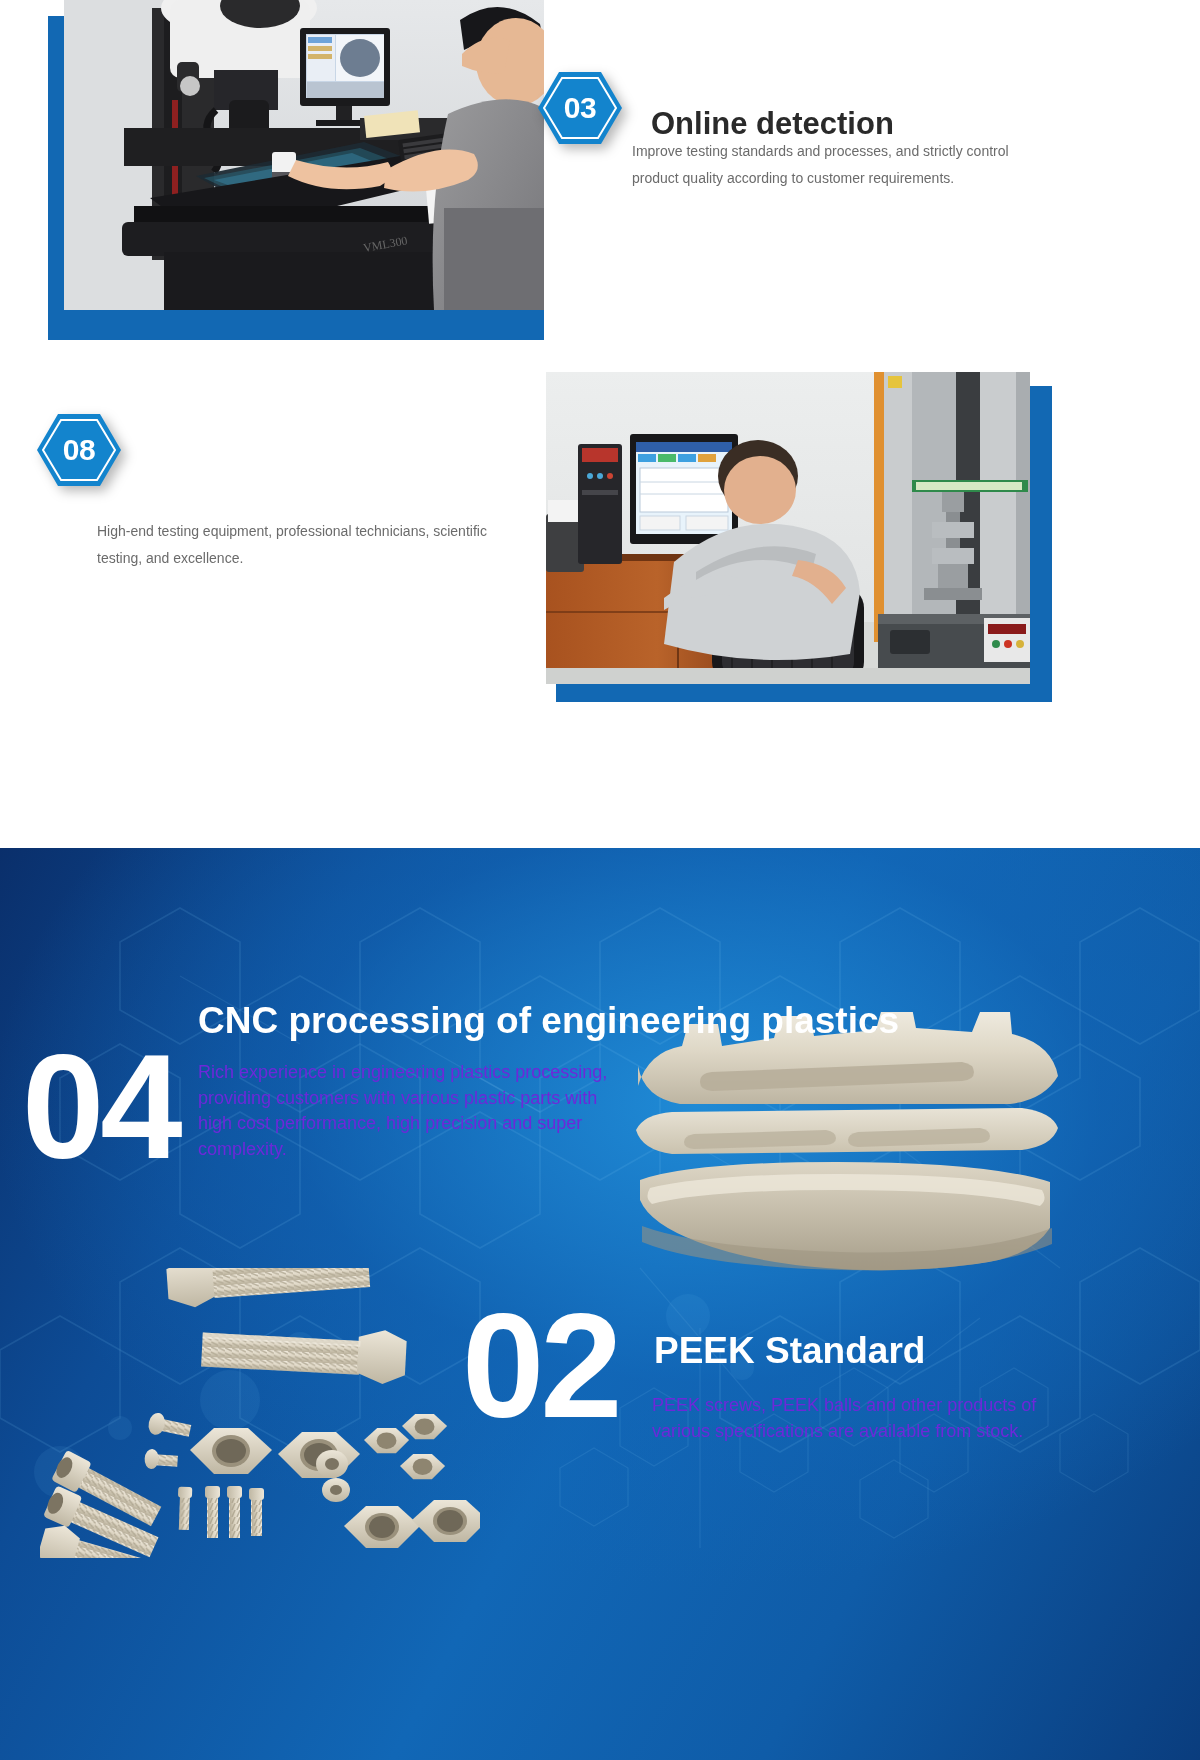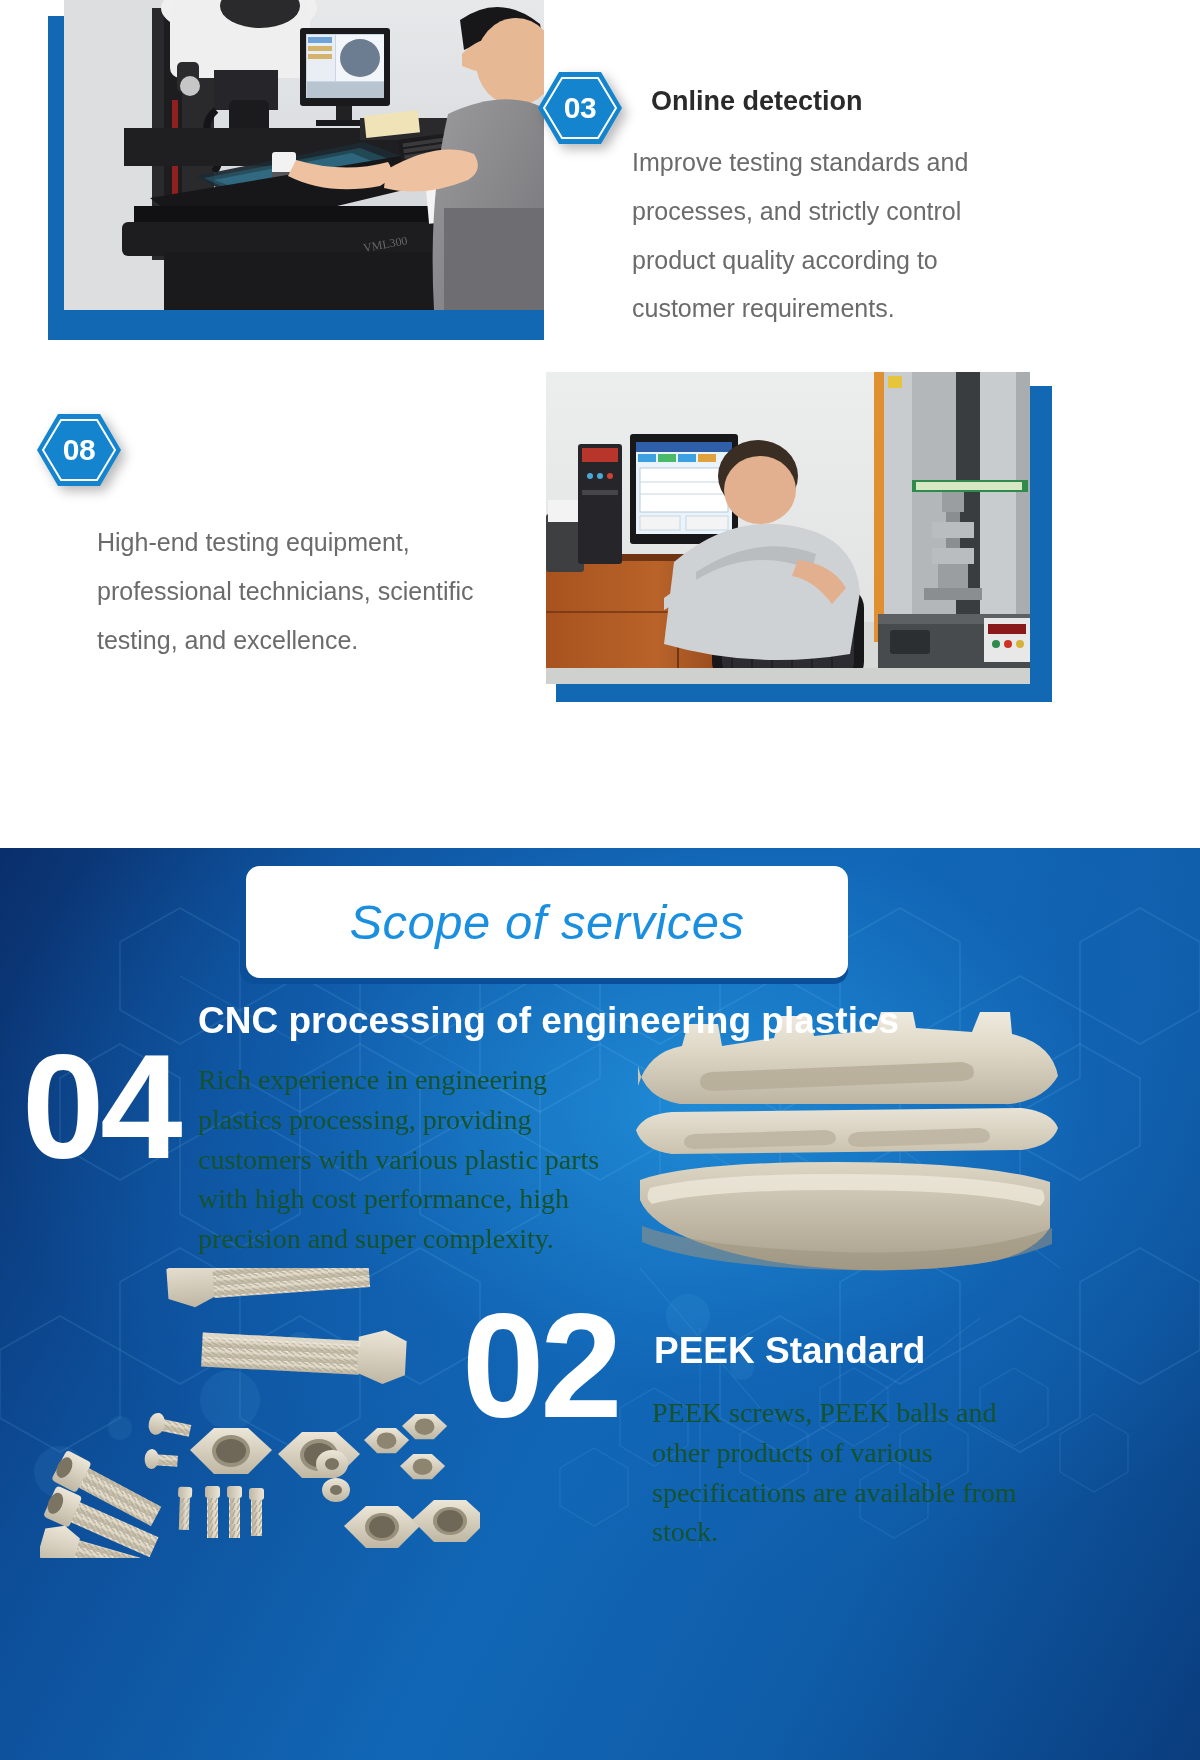--- a/index.html
+++ b/index.html
@@ -47,26 +47,27 @@
   .hexbadge .hexnum {
     position:absolute; inset:0;
     display:flex; align-items:center; justify-content:center;
     color:#ffffff; font-size:30px; font-weight:bold;
     letter-spacing:-0.5px;
   }
 
   
   .feature-title {
     position:absolute;
-    color:#2a2a2a; font-size:27px; font-weight:bold;
+    color:#2a2a2a; font-size:31px; font-weight:bold;
     line-height:1.45;
+    margin-top:20px;
   }
   .feature-body {
     position:absolute;
-    color:#6b6b6b; font-size:25px; line-height:1.95;
+    color:#6b6b6b; font-size:14px; line-height:1.95;
   }
 
   #feat3-badge { left:537px; top:70px; }
   #feat3-title { left:651px; top:82px; width:420px; }
   #feat3-body  { left:632px; top:138px; width:400px; }
 
   #feat4-badge { left:36px; top:412px; }
   #feat4-title { left:140px; top:408px; width:360px; }
   #feat4-body  { left:97px;  top:518px; width:430px; line-height:1.95; }
 
@@ -100,21 +101,21 @@
 
   
   .svc-num {
     position:absolute; color:#ffffff; font-weight:bold;
     font-size:148px; line-height:1; letter-spacing:-4px;
   }
   .svc-title {
     position:absolute; color:#ffffff; font-size:37px; font-weight:bold;
   }
   .svc-body {
-    position:absolute; color:#14532d; font-size:28px; line-height:1.42;font-family:Liberation Serif, serif;
+    position:absolute; color:#6d28d9; font-size:18px; line-height:1.42;
   }
 
   #svc1-num   { left:22px;  top:1033px; }
   #svc1-title { left:198px; top:1000px; width:760px; }
   #svc1-body  { left:198px; top:1060px; width:430px; }
 
   #svc2-num   { left:462px;  top:1292px; }
   #svc2-title { left:654px;  top:1330px; width:420px; }
   #svc2-body  { left:652px;  top:1393px; width:400px; }
 
@@ -388,26 +389,20 @@
       <circle cx="230" cy="552" r="30"></circle>
         <circle cx="300" cy="500" r="16"></circle>
       <circle cx="688" cy="468" r="22"></circle>
         <circle cx="742" cy="520" r="12"></circle>
       <circle cx="60" cy="624" r="26"></circle>
         <circle cx="120" cy="580" r="12"></circle>
       <circle cx="980" cy="340" r="20"></circle>
     </g>
   </svg>
 
-  <div class="banner-wrap">
-    <div class="banner-shadow"></div>
-    <div class="banner-card">
-      <span class="banner-title">Scope of services</span>
-    </div>
-  </div>
 </section>
 
 <div class="product" id="prod-plate">
   <svg width="450" height="270" viewBox="0 0 450 270">
     <defs>
       <linearGradient id="peek1" x1="0" y1="0" x2="0" y2="1">
         <stop offset="0%" stop-color="#f0ece1"></stop>
           <stop offset="45%" stop-color="#ded7c6"></stop>
         <stop offset="100%" stop-color="#bdb5a2"></stop>
       </linearGradient>

